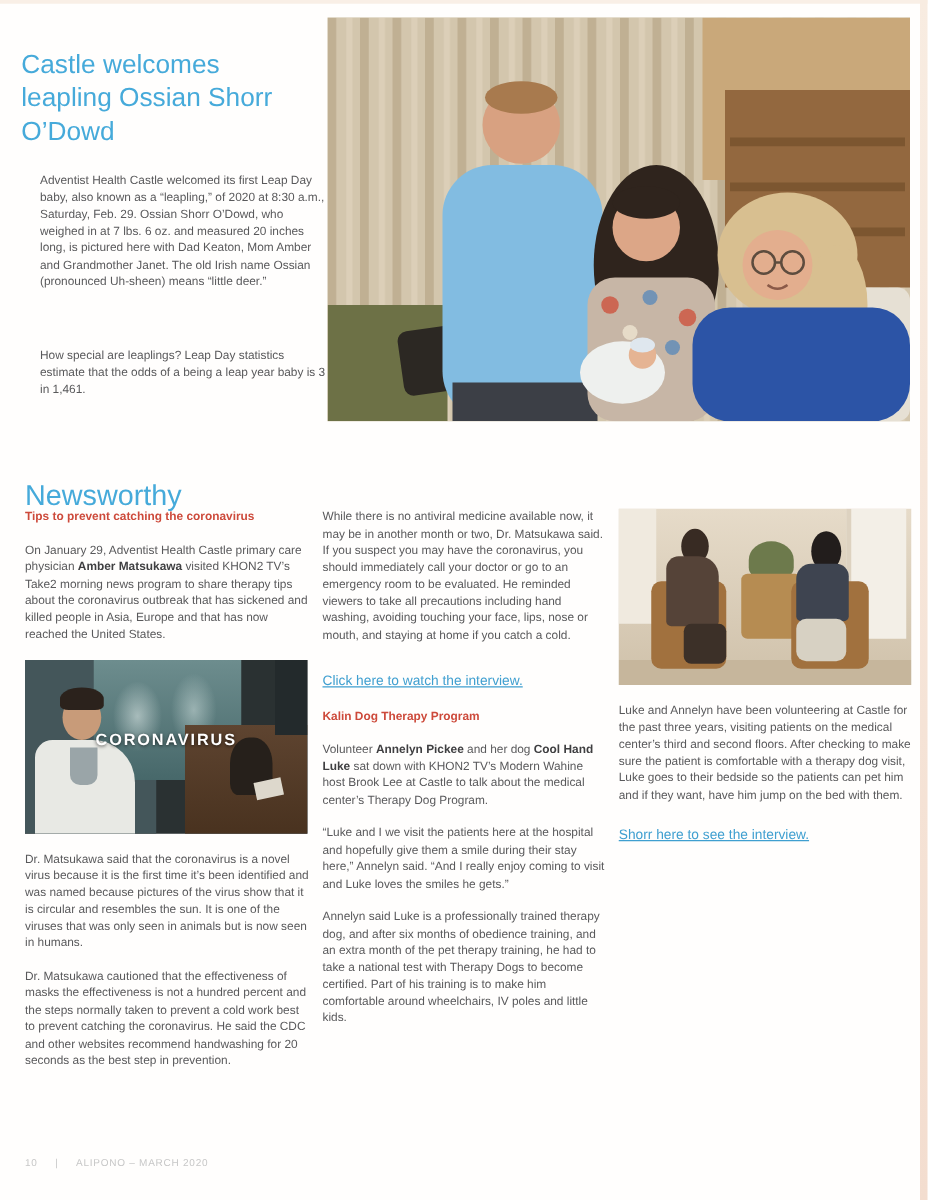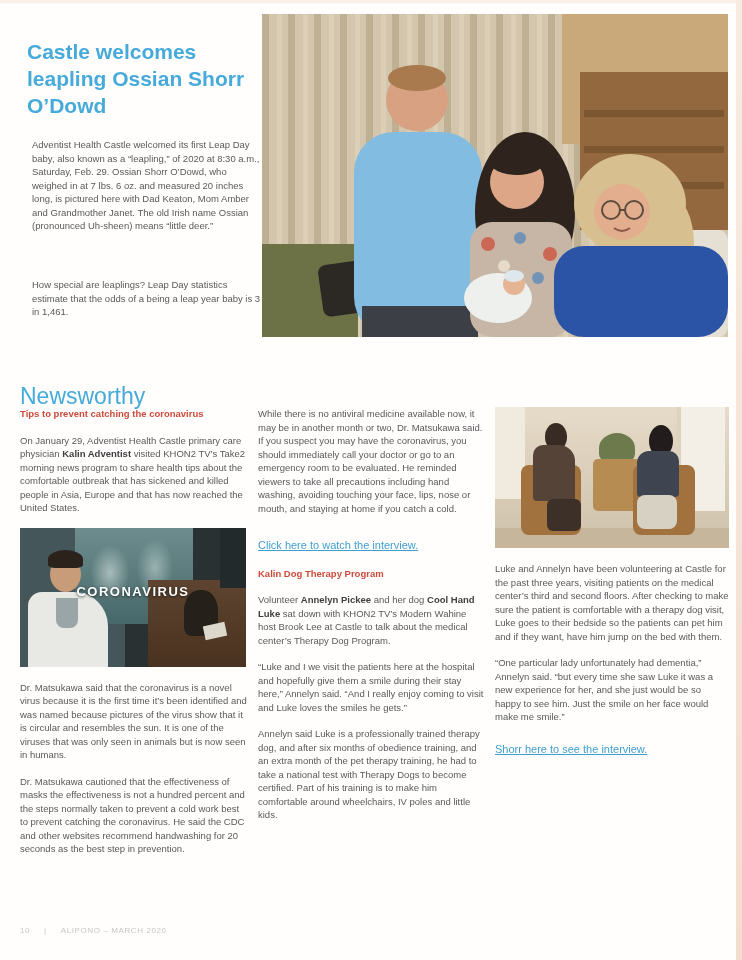--- a/index.html
+++ b/index.html
@@ -8,21 +8,21 @@
     background:#fffefd;
     font-family:"Liberation Sans", sans-serif;
     color:#59595b;
   }
   .abs{position:absolute;}
   
   .scan-edge-right{right:0;top:0;bottom:0;width:6px;background:linear-gradient(#f8ece1,#f3ddcf);}
   .scan-edge-top{top:0;left:0;right:0;height:3px;background:#f9efe6;}
 
   
-  .headline{left:27px;top:24px;width:236px;font-size:21px;line-height:27px;color:#46aada;font-weight:700;}
+  .headline{left:17px;top:24px;width:236px;font-size:21px;line-height:27px;color:#46aada;font-weight:400;}
   .article-p1{left:20px;top:126px;width:230px;}
   .article-p2{left:20px;top:266px;width:230px;}
   p{margin:12px;font-size:9.5px;line-height:13.5px;}
 
   
   .newsworthy{left:20px;top:364px;font-size:23px;color:#46aada;font-weight:400;}
 
   .col{top:407px;width:227px;}
   .col1{left:20px;}
   .col2{left:258px;}
@@ -127,21 +127,21 @@
     <line x1="358" y1="196" x2="363" y2="196" stroke="#5d4c3e" stroke-width="2"></line>
     <path d="M352 214 q8 6 16 0" stroke="#8a5a48" stroke-width="2" fill="none"></path>
     <rect x="292" y="232" width="174" height="91" rx="30" fill="#2c54a6"></rect>
   </svg>
 </div>
 
 <h2 class="abs newsworthy">Newsworthy</h2>
 
 <div class="abs col col1">
   <p class="subhead">Tips to prevent catching the coronavirus</p>
-  <p><span>On January 29, Adventist Health Castle primary care physician </span><strong>Kalin Adventist</strong><span> visited KHON2 TV’s Take2 morning news program to share health tips about the comfortable outbreak that has sickened and killed people in Asia, Europe and that has now reached the United States.</span></p>
+  <p><span>On January 29, Adventist Health Castle primary care physician </span><strong>Amber Matsukawa</strong><span> visited KHON2 TV’s Take2 morning news program to share therapy tips about the coronavirus outbreak that has sickened and killed people in Asia, Europe and that has now reached the United States.</span></p>
 
   <div class="tv-photo">
     <div class="abs tv-backdrop"></div>
     <div class="abs tv-xray"></div>
     <div class="abs tv-doctor-coat"></div>
     <div class="abs tv-doctor-shirt"></div>
     <div class="abs tv-doctor-head"></div>
     <div class="abs tv-doctor-hair"></div>
     <div class="abs tv-anchor-zone"></div>
     <div class="abs tv-anchor"></div>
@@ -173,21 +173,20 @@
     <div class="abs iv-chair-left"></div>
     <div class="abs iv-person-left-hair"></div>
     <div class="abs iv-person-left-body"></div>
     <div class="abs iv-person-left-legs"></div>
     <div class="abs iv-chair-right"></div>
     <div class="abs iv-person-right-hair"></div>
     <div class="abs iv-person-right-body"></div>
     <div class="abs iv-person-right-legs"></div>
   </div>
   <p>Luke and Annelyn have been volunteering at Castle for the past three years, visiting patients on the medical center’s third and second floors. After checking to make sure the patient is comfortable with a therapy dog visit, Luke goes to their bedside so the patients can pet him and if they want, have him jump on the bed with them.</p>
-  <p>“One particular lady unfortunately had dementia,” Annelyn said. “but every time she saw Luke it was a new experience for her, and she just would be so happy to see him. Just the smile on her face would make me smile.”</p>
   <a class="link">Shorr here to see the interview.</a>
 </div>
 
 <div class="abs footer">
   <span>10</span>
   <span>|</span>
   <span>ALIPONO – MARCH 2020</span>
 </div>
 
 </body></html>

